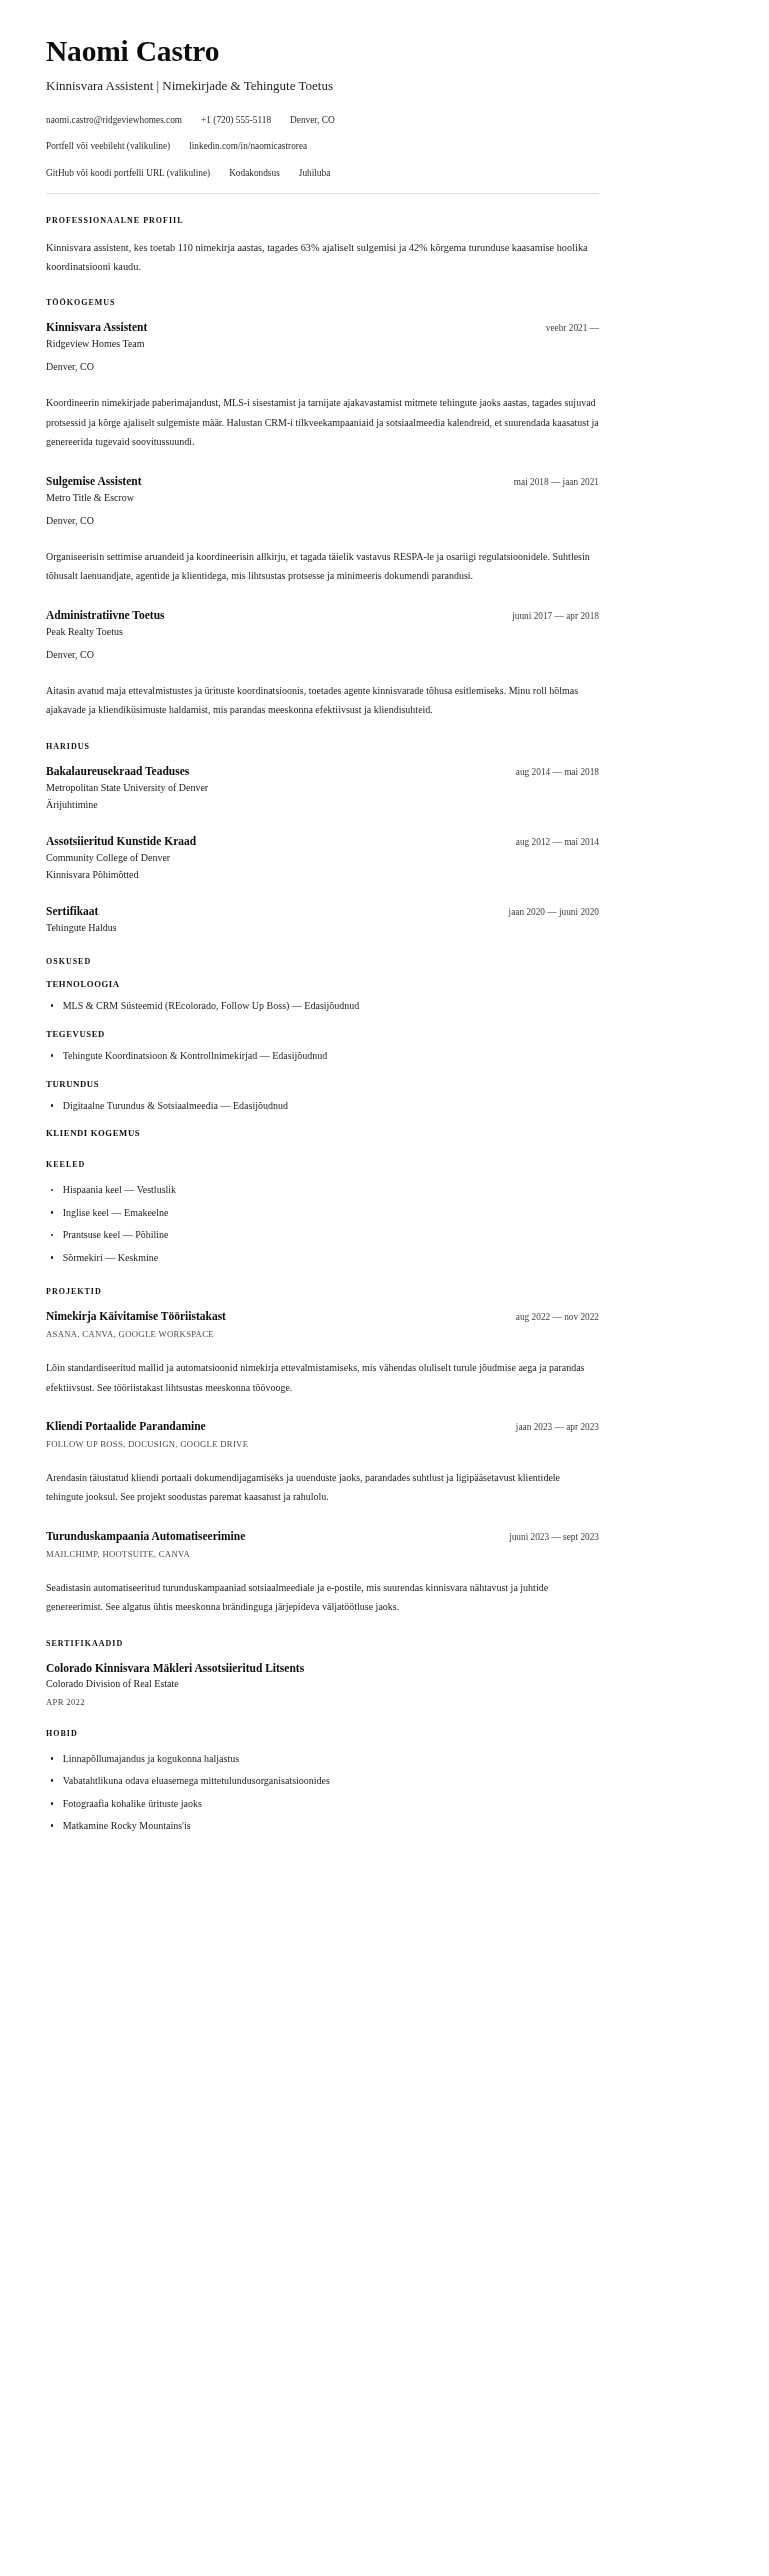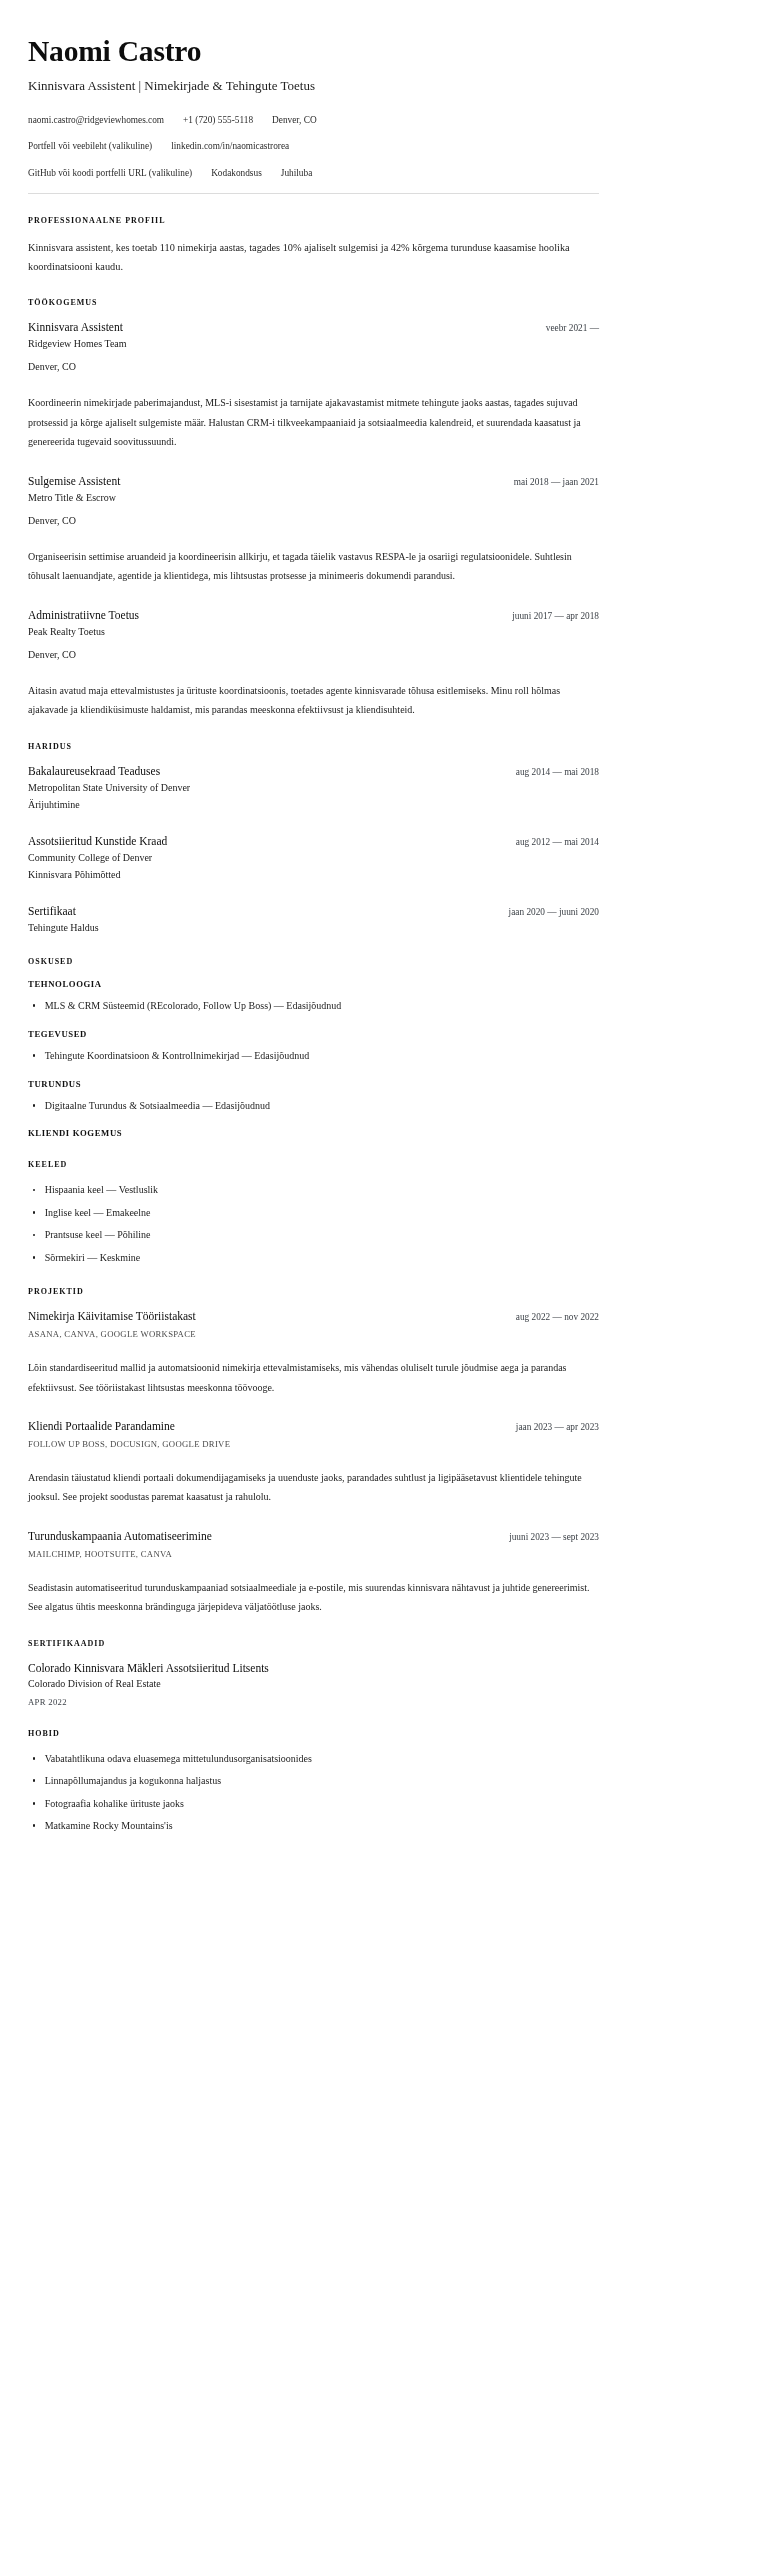--- a/index.html
+++ b/index.html
@@ -9,21 +9,21 @@
   }
   body {
     width: 770px;
     font-family: "Liberation Serif", "DejaVu Serif", serif;
     color: #1b1b1b;
     -webkit-font-smoothing: antialiased;
   }
   .page {
     width: 644px;
     box-sizing: border-box;
-    padding: 36px 45px 45px 28px;
+    padding: 36px 45px 45px 46px;
   }
 
   
   .name {
     font-size: 29.5px;
     font-weight: bold;
     letter-spacing: -0.2px;
     line-height: 1.05;
     margin: 0 0 11.5px 0;
     color: #0d0d0d;
@@ -73,21 +73,21 @@
   .entry { margin-bottom: 22px; }
   .entry:last-child { margin-bottom: 0; }
   .entry-head {
     display: flex;
     align-items: baseline;
     justify-content: space-between;
     gap: 15.4px;
   }
   .entry-title {
     font-size: 11.5px;
-    font-weight: normal;
+    font-weight: bold;
     color: #0d0d0d;
     margin: 0;
     line-height: 1.25;
   }
   .entry-date {
     font-size: 9.3px;
     color: #3a3f45;
     white-space: nowrap;
     flex: none;
     text-align: center;
@@ -189,21 +189,21 @@
       <span class="ci">GitHub või koodi portfelli URL (valikuline)</span>
       <span class="ci">Kodakondsus</span>
       <span class="ci">Juhiluba</span>
     </div>
   </div>
 
   <hr class="rule">
 
   <div class="section">
     <div class="section-title">PROFESSIONAALNE PROFIIL</div>
-    <p class="summary">Kinnisvara assistent, kes toetab 110 nimekirja aastas, tagades 10% ajaliselt sulgemisi ja 42% kõrgema turunduse kaasamise hoolika koordinatsiooni kaudu.</p>
+    <p class="summary">Kinnisvara assistent, kes toetab 110 nimekirja aastas, tagades 63% ajaliselt sulgemisi ja 42% kõrgema turunduse kaasamise hoolika koordinatsiooni kaudu.</p>
   </div>
 
   <div class="section">
     <div class="section-title">TÖÖKOGEMUS</div>
 
     <div class="entry">
       <div class="entry-head">
         <div class="entry-title">Kinnisvara Assistent</div>
         <div class="entry-date">veebr 2021 —</div>
       </div>
@@ -338,21 +338,21 @@
     <div class="entry">
       <div class="entry-title">Colorado Kinnisvara Mäkleri Assotsiieritud Litsents</div>
       <div class="entry-org">Colorado Division of Real Estate</div>
       <div class="cert-date">APR 2022</div>
     </div>
   </div>
 
   <div class="section">
     <div class="section-title">HOBID</div>
     <ul class="bullets">
+      <li>Linnapõllumajandus ja kogukonna haljastus</li>
       <li>Vabatahtlikuna odava eluasemega mittetulundusorganisatsioonides</li>
-      <li>Linnapõllumajandus ja kogukonna haljastus</li>
       <li>Fotograafia kohalike ürituste jaoks</li>
       <li>Matkamine Rocky Mountains'is</li>
     </ul>
   </div>
 
 </div>
 
 
 </body></html>

